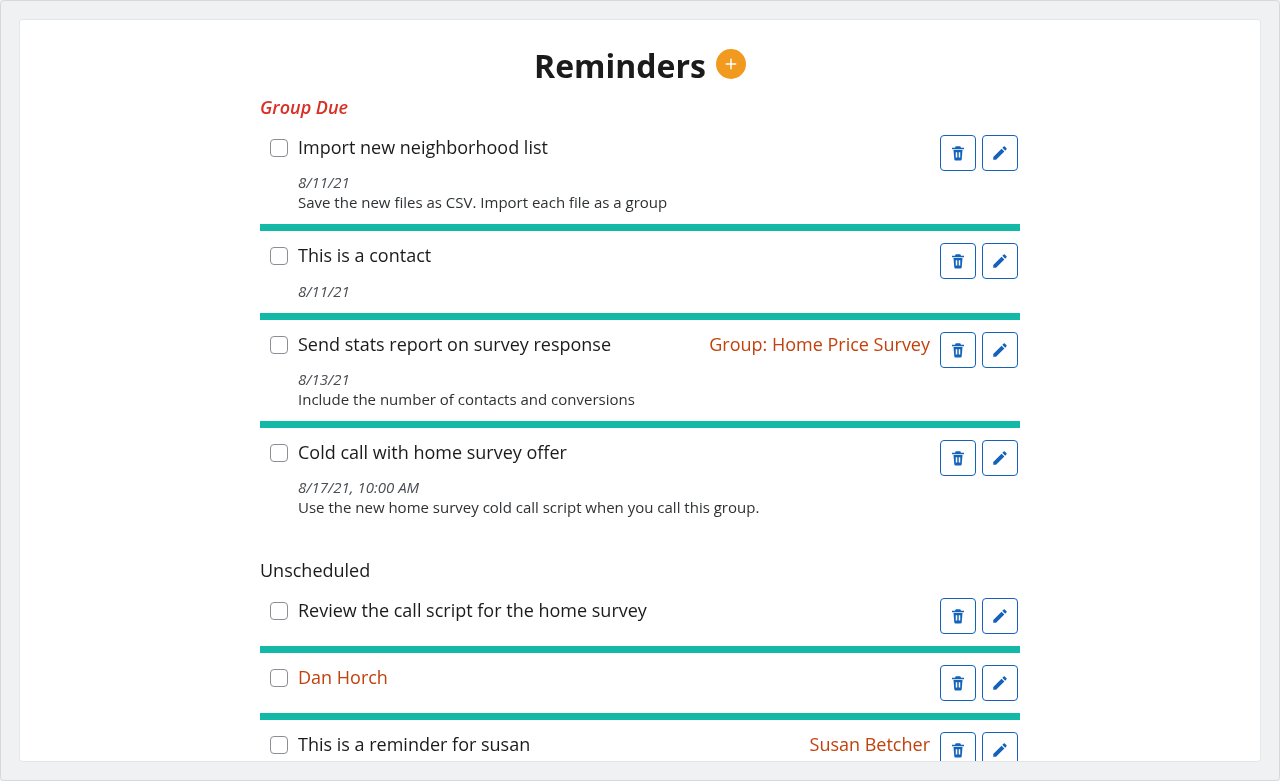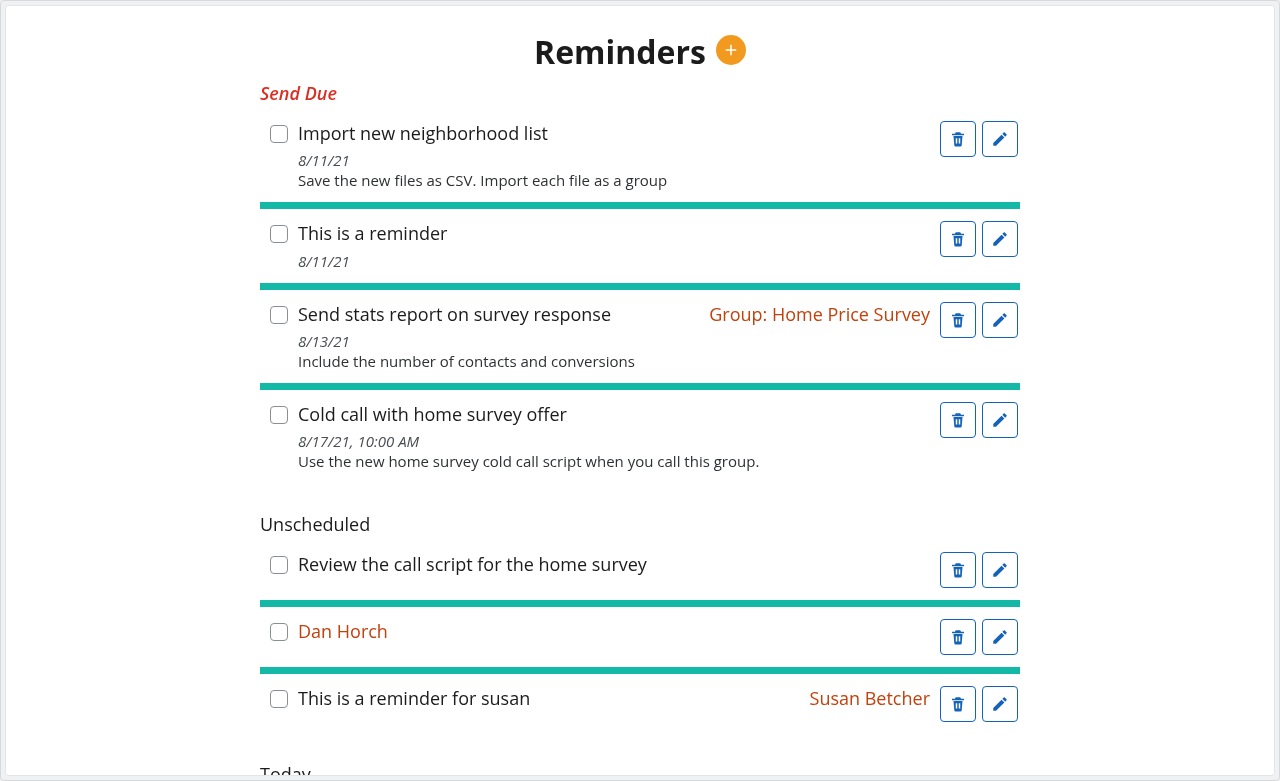--- a/index.html
+++ b/index.html
@@ -10,21 +10,21 @@
     background: #f0f1f2;
     color: #222;
     font-size: 16px;
   }
   .viewport {
     width: 1280px;
     height: 781px;
     background: #f0f1f2;
     border: 1px solid #d6d9dc;
     border-radius: 4px;
-    padding: 4px;
+    padding: 18px;
     position: relative;
   }
   .panel {
     background: #ffffff;
     width: 100%;
     height: 100%;
     border: 1px solid #e3e6e8;
     border-radius: 4px;
     overflow-y: auto;
     padding: 24px 30px 20px 30px;
@@ -121,21 +121,21 @@
     color: #c2410c;
     white-space: nowrap;
     cursor: pointer;
     line-height: 1.4;
     text-align: right;
   }
   .reminder-date {
     font-style: italic;
     color: #4a4e52;
     font-size: 15px;
-    margin-top: 4px;
+    margin-top: 12px;
   }
   .reminder-note {
     color: #2e3133;
     font-size: 15px;
     margin-top: 0;
     line-height: 1.35;
   }
 
   .actions {
     display: flex;
@@ -166,21 +166,21 @@
       <span class="page-title">Reminders</span>
       <span class="add-btn">
         <svg viewBox="0 0 24 24" width="18" height="18" fill="#fff">
             <path d="M11 5h2v6h6v2h-6v6h-2v-6H5v-2h6z"></path>
           </svg>
       </span>
     </div>
 
     <div class="content-wrap">
 
-      <div class="section-heading past-due">Send Due</div>
+      <div class="section-heading past-due">Group Due</div>
 
       <div class="reminder">
         <input type="checkbox" class="chk" style="">
         <div class="reminder-body">
           <div class="reminder-top">
             <div class="reminder-title">Import new neighborhood list</div>
           </div>
           <div class="reminder-date">8/11/21</div>
           <div class="reminder-note">Save the new files as CSV. Import each file as a group</div>
         </div>
@@ -195,21 +195,21 @@
                 <path d="M3 17.25V21h3.75L17.81 9.94l-3.75-3.75L3 17.25zM20.71 7.04a1 1 0 0 0 0-1.41l-2.34-2.34a1 1 0 0 0-1.41 0l-1.83 1.83 3.75 3.75 1.83-1.83z"></path>
               </svg>
           </div>
         </div>
       </div>
 
       <div class="reminder">
         <input type="checkbox" class="chk" style="">
         <div class="reminder-body">
           <div class="reminder-top">
-            <div class="reminder-title">This is a reminder</div>
+            <div class="reminder-title">This is a contact</div>
           </div>
           <div class="reminder-date">8/11/21</div>
         </div>
         <div class="actions">
           <div class="icon-btn">
             <svg viewBox="0 0 24 24">
                 <path d="M9 3h6l1 2h4v2H4V5h4l1-2zM6 8h12l-1 12a2 2 0 0 1-2 2H9a2 2 0 0 1-2-2L6 8zm3 3v7h2v-7H9zm4 0v7h2v-7h-2z"></path>
               </svg>
           </div>
           <div class="icon-btn">

